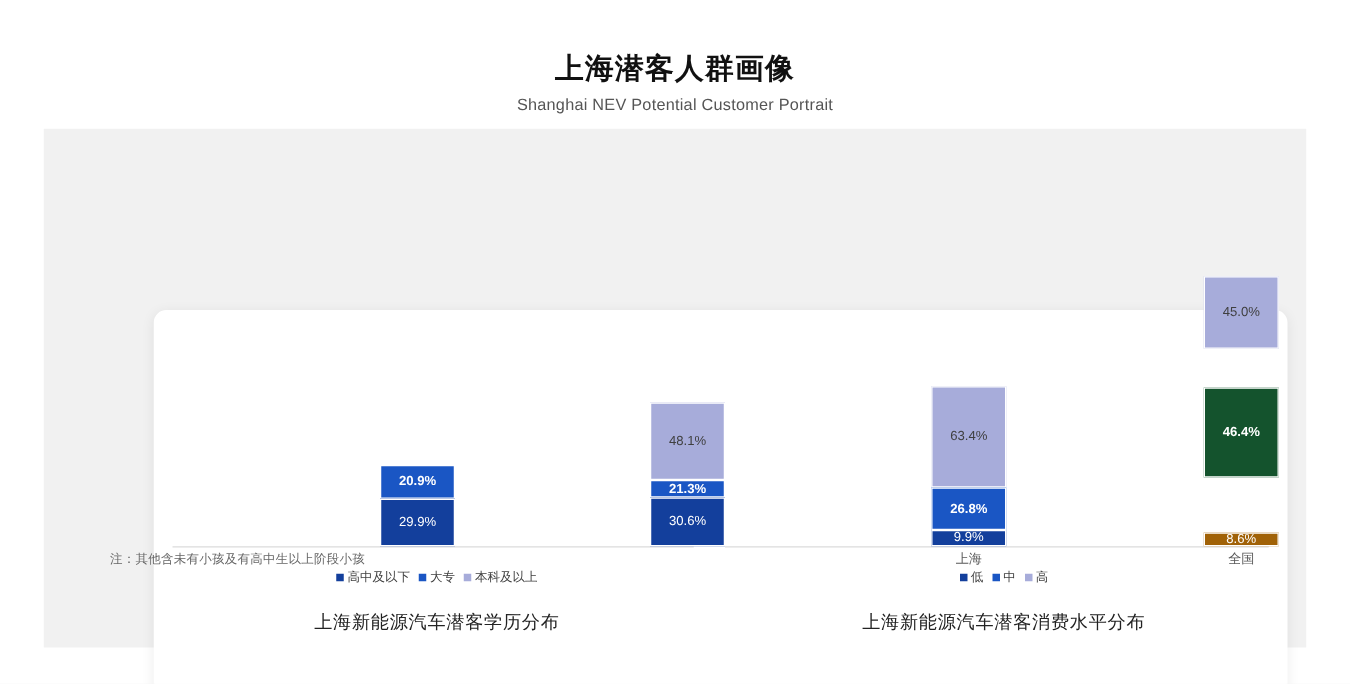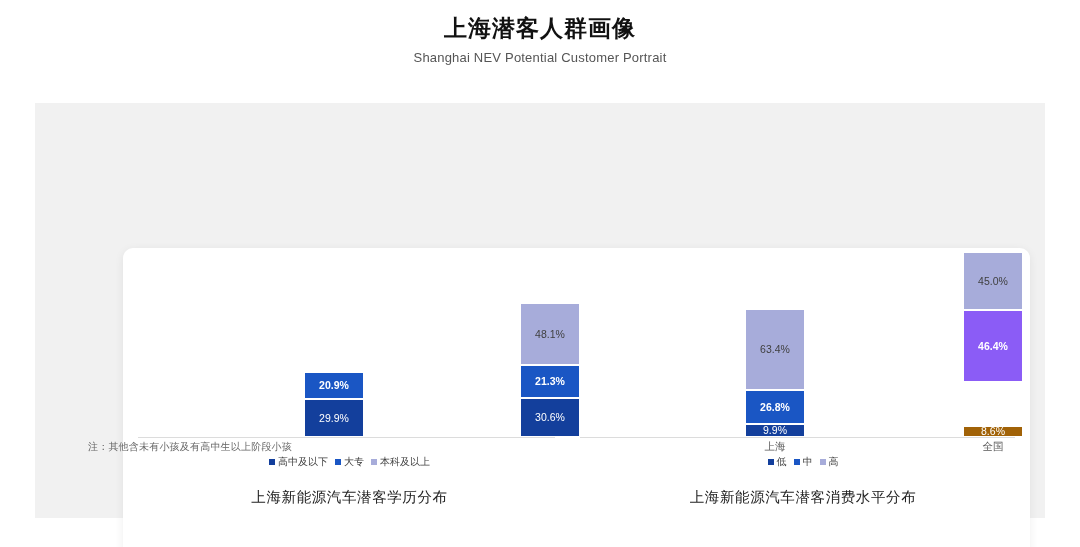--- a/index.html
+++ b/index.html
@@ -15,21 +15,21 @@
     position: relative;
   }
 
   
   .header {
     position: absolute;
     top: 0;
     left: 0;
     width: 1080px;
     text-align: center;
-    padding-top: 14px;
+    padding-top: 40px;
   }
   .page-title {
     font-size: 23px;
     font-weight: bold;
     color: #111111;
     letter-spacing: 1px;
     line-height: 1.25;
     margin: 0;
   }
   .page-subtitle {
@@ -184,21 +184,21 @@
       <div class="plot-area">
         <div class="axis-line"></div>
 
         <div class="bar-col" id="c1b0" style="left: 181px;">
           <div class="seg mid" style="height: 26.752px; background: rgb(26, 86, 196);">20.9%</div>
           <div class="seg low" style="height: 38.272px; background: rgb(19, 63, 156);">29.9%</div>
         </div>
 
         <div class="bar-col" id="c1b1" style="left: 397px;">
           <div class="seg high" style="height: 61.568px; background: rgb(167, 172, 218);">48.1%</div>
-          <div class="seg mid" style="height: 33px; background: rgb(26, 86, 196);">21.3%</div>
+          <div class="seg mid" style="height: 14px; background: rgb(26, 86, 196);">21.3%</div>
           <div class="seg low" style="height: 39.168px; background: rgb(19, 63, 156);">30.6%</div>
         </div>
       </div>
 
       <div class="legend">
         <span class="legend-item">
           <span class="legend-swatch" style="background: rgb(19, 63, 156);"></span>
           <span>高中及以下</span>
         </span>
         <span class="legend-item">
@@ -219,21 +219,21 @@
         <div class="axis-line"></div>
 
         <div class="bar-col" id="c2b0" style="left: 169px;">
           <div class="seg high" style="height: 81.152px; background: rgb(167, 172, 218);">63.4%</div>
           <div class="seg mid" style="height: 34.304px; background: rgb(26, 86, 196);">26.8%</div>
           <div class="seg low" style="height: 12.672px; background: rgb(19, 63, 156);">9.9%</div>
         </div>
 
         <div class="bar-col" id="c2b1" style="left: 387px;">
           <div class="seg high" style="height: 57.6px; background: rgb(167, 172, 218);">45.0%</div>
-          <div class="seg mid" style="height: 72px; background: #8b5cf6;">46.4%</div>
+          <div class="seg mid" style="height: 72px; background: #14532d; margin-top: 31px;">46.4%</div>
           <div class="seg low" style="height: 11.008px; background: #a16207; margin-top: 44px;">8.6%</div>
         </div>
 
         <div class="cat-label" id="c2l0" style="left: 169px;">上海</div>
         <div class="cat-label" id="c2l1" style="left: 387px;">全国</div>
       </div>
 
       <div class="legend">
         <span class="legend-item">
           <span class="legend-swatch" style="background: rgb(19, 63, 156);"></span>

